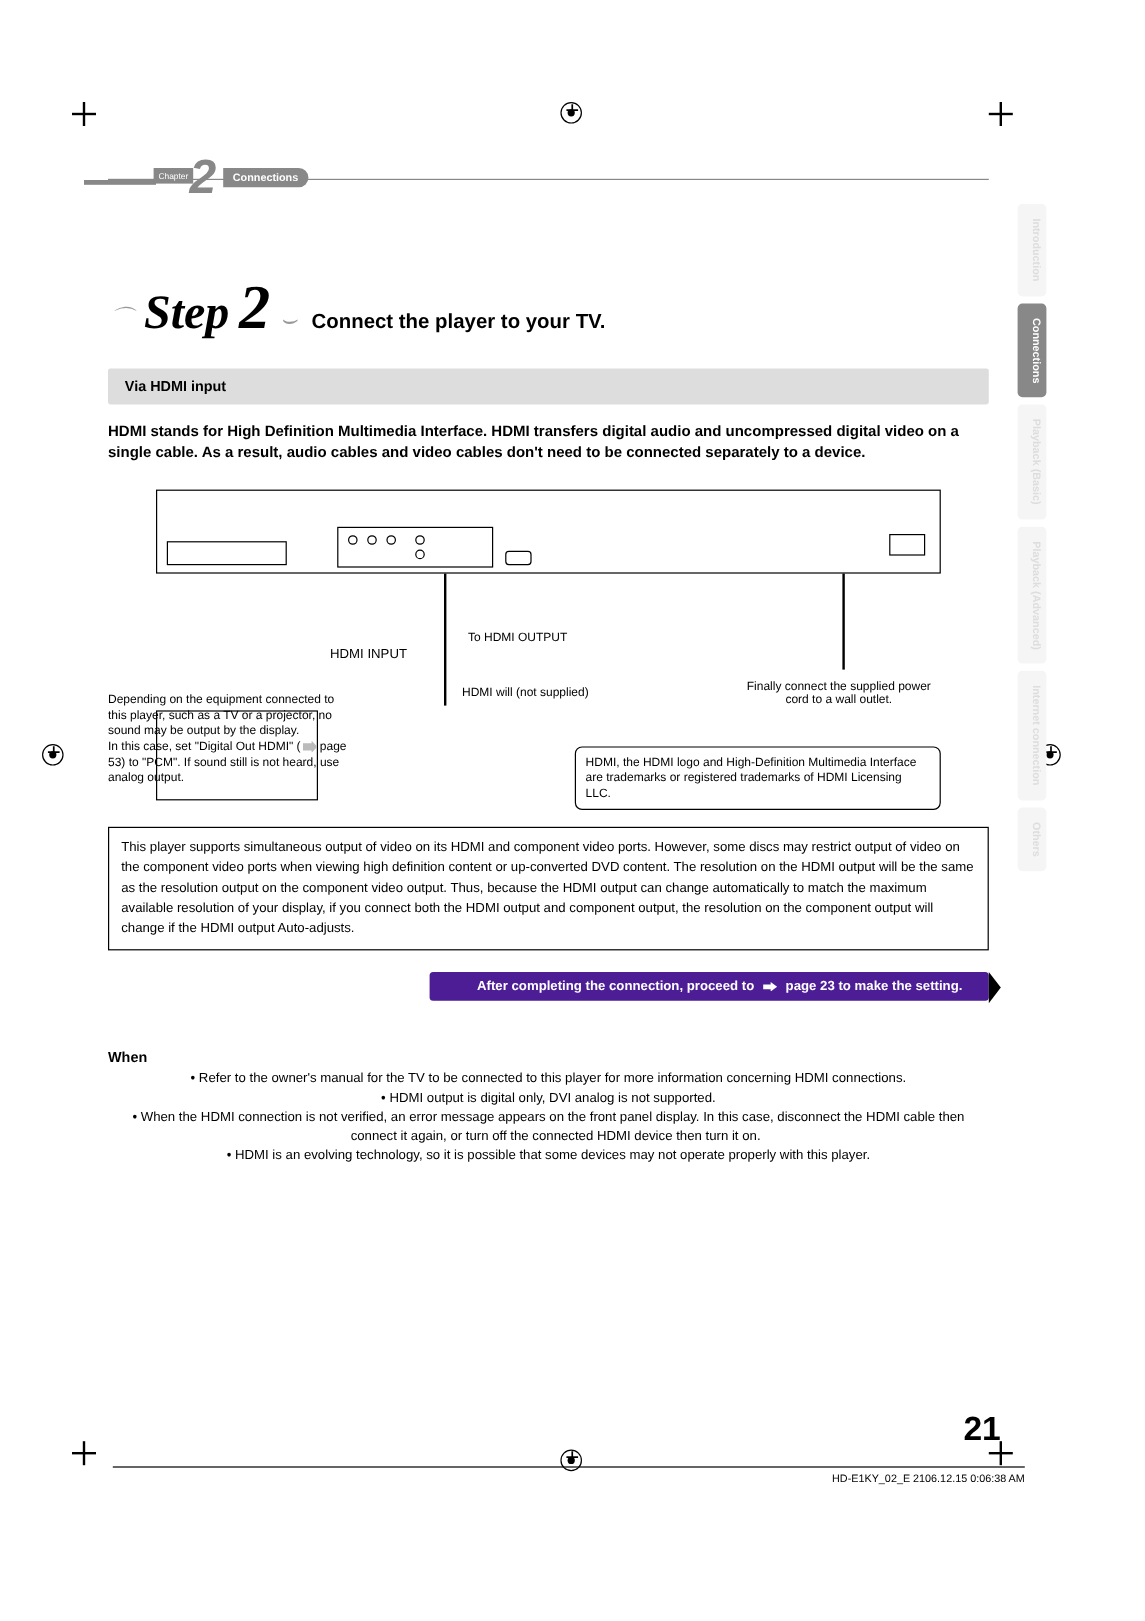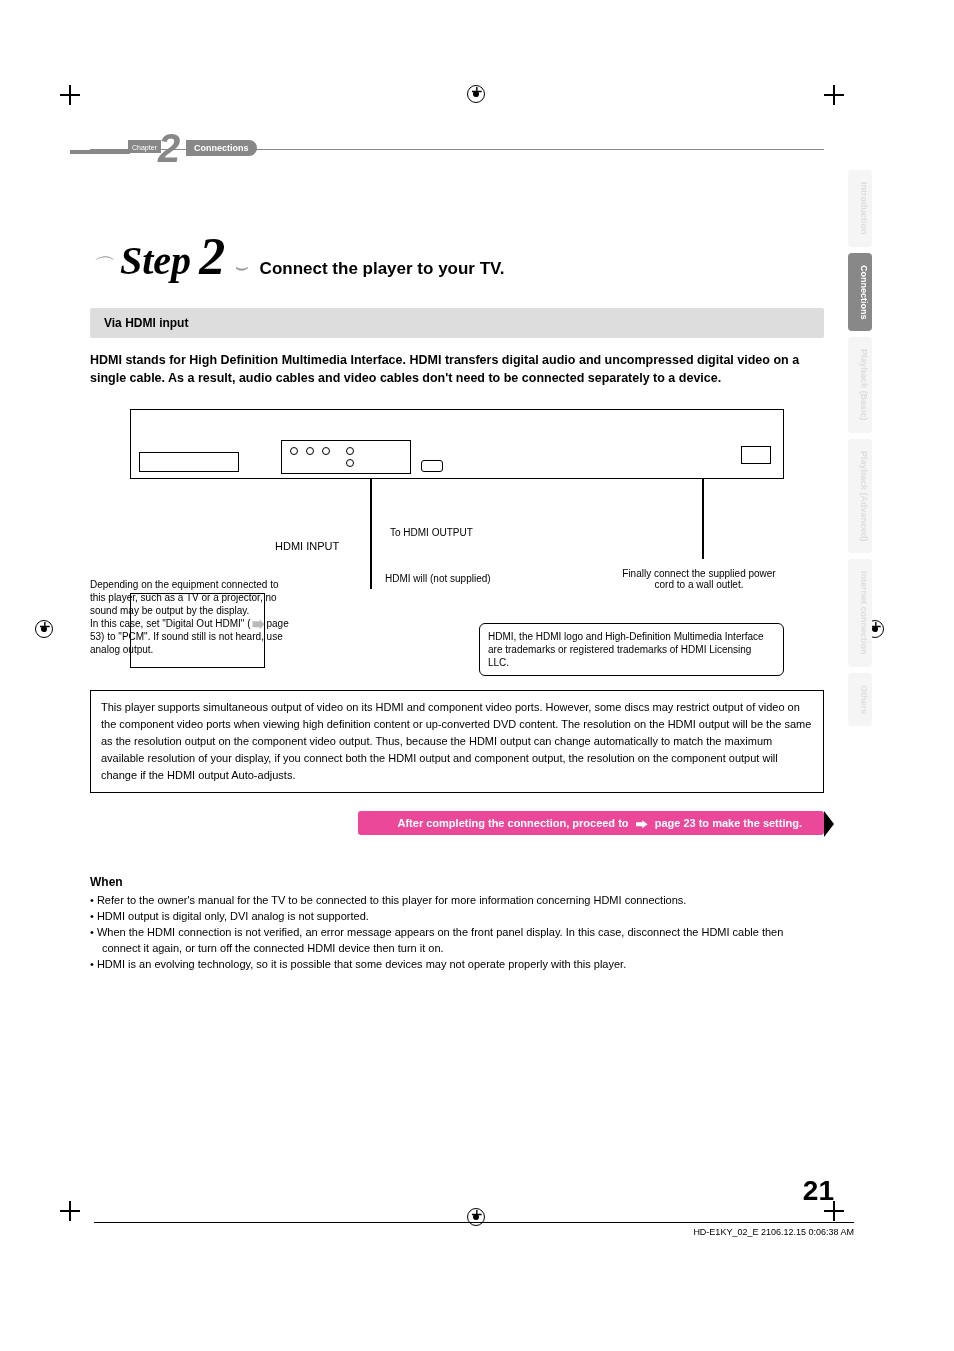--- a/index.html
+++ b/index.html
@@ -85,34 +85,34 @@
   .hdmi-trademark {
     position:absolute; right:40px; top:220px; width:305px; border:1px solid #000;
     border-radius:6px; padding:6px 8px; font-size:10px; line-height:1.3;
   }
 
   .support-box {
     margin-top:14px; border:1px solid #000; padding:8px 10px; font-size:11px; line-height:1.55;
   }
 
   .proceed-bar {
-    margin-top:18px; margin-left:auto; background:#ec4899; color:#fff;
+    margin-top:18px; margin-left:auto; background:#4c1d95; color:#fff;
     font-size:11px; font-weight:bold; padding:6px 22px 6px 40px;
     width:fit-content; border-radius:3px;
     position:relative;
   }
   .proceed-bar::after {
     content:""; position:absolute; right:-10px; top:0; width:0; height:0;
     border-left:10px solid #000; border-top:13px solid transparent; border-bottom:13px solid transparent;
   }
   .proceed-bar .arr { display:inline-block; width:12px; height:8px; background:#fff; clip-path:polygon(0 25%,55% 25%,55% 0,100% 50%,55% 100%,55% 75%,0 75%); vertical-align:middle; margin:0 4px; }
 
   .notes-h { font-size:12px; font-weight:bold; margin-top:40px; }
   .notes-list { font-size:11px; line-height:1.45; margin-top:4px; }
-  .notes-list li { list-style:none; padding-left:12px; text-indent:-12px; }
+  .notes-list li { list-style:none; padding-left:12px; text-indent:-12px;text-align:center; }
   .notes-list li::before { content:"•  "; }
 
   .pagenum { position:absolute; right:-10px; bottom:-6px; font-size:28px; font-weight:bold; }
 
   .footer { position:absolute; bottom:114px; left:94px; right:100px; border-top:1px solid #000; font-size:9px; padding-top:4px; display:flex; justify-content:flex-end; }
 
   
   .mini-circ { position:absolute; width:8px; height:8px; border:1px solid #000; border-radius:50%; }
   .cord { position:absolute; right:120px; top:76px; width:2px; height:80px; background:#000; }
   .hb-line { position:absolute; top:11px; left:0; right:0; height:1px; background:#888; }

